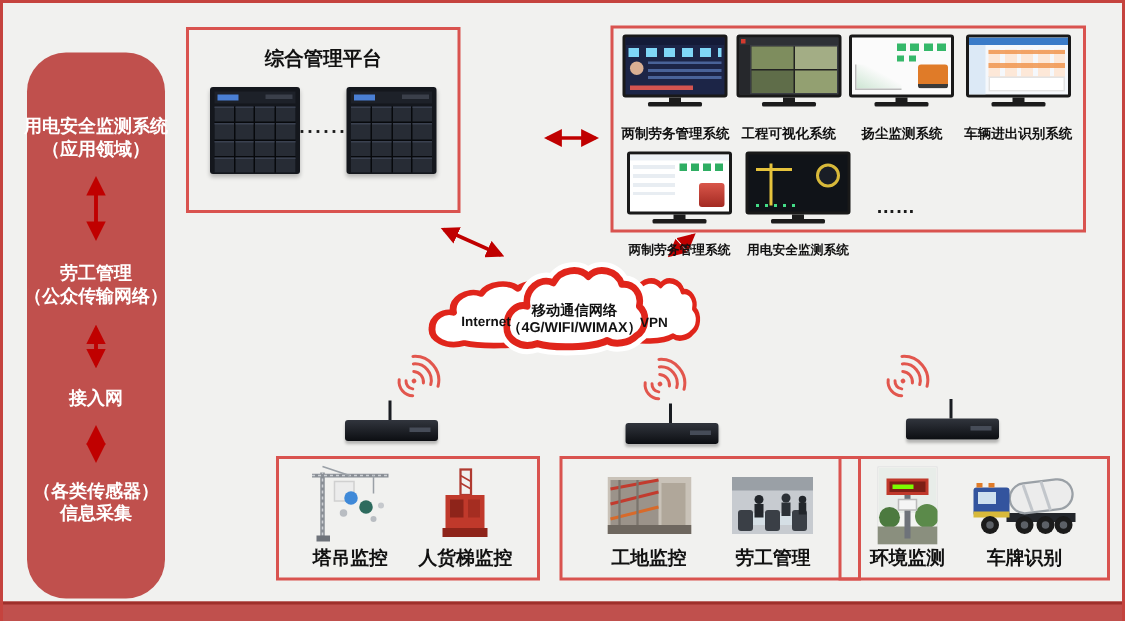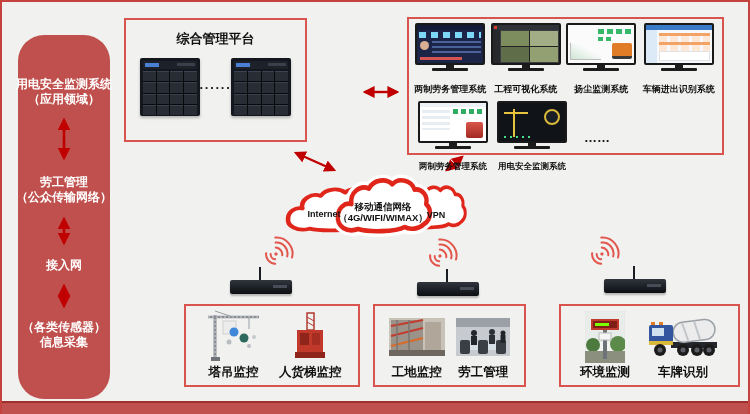--- a/index.html
+++ b/index.html
@@ -325,21 +325,21 @@
         <rect x="4" y="18" width="26" height="22" fill="#c0392b"></rect>
         <rect x="7" y="21" width="9" height="12" fill="#8e241a"></rect>
         <rect x="19" y="21" width="8" height="12" fill="#a52d21"></rect>
         <rect x="2" y="40" width="30" height="6" fill="#8e241a"></rect>
       </svg>
         </div>
       <div class="site-label">人货梯监控</div>
     </div>
   </div>
 
-  <div class="site-box" style="left:371px;width:153px;">
+  <div class="site-box" style="left:371px;width:201px;">
     <div class="site-item">
       <div class="img-wrap">
           <svg width="56" height="38" viewBox="0 0 56 38">
         <rect width="56" height="38" fill="#c9c2b8"></rect>
         <rect x="36" y="4" width="16" height="28" fill="#b0a79a"></rect>
         <rect x="2" y="2" width="32" height="32" fill="#9b938a"></rect>
         <line x1="2" y1="8" x2="34" y2="2" stroke="#c23b2e" stroke-width="2"></line>
         <line x1="2" y1="18" x2="34" y2="10" stroke="#c23b2e" stroke-width="2"></line>
         <line x1="2" y1="28" x2="34" y2="20" stroke="#d86a2a" stroke-width="2"></line>
         <line x1="8" y1="2" x2="8" y2="34" stroke="#7b746c" stroke-width="1.5"></line>

